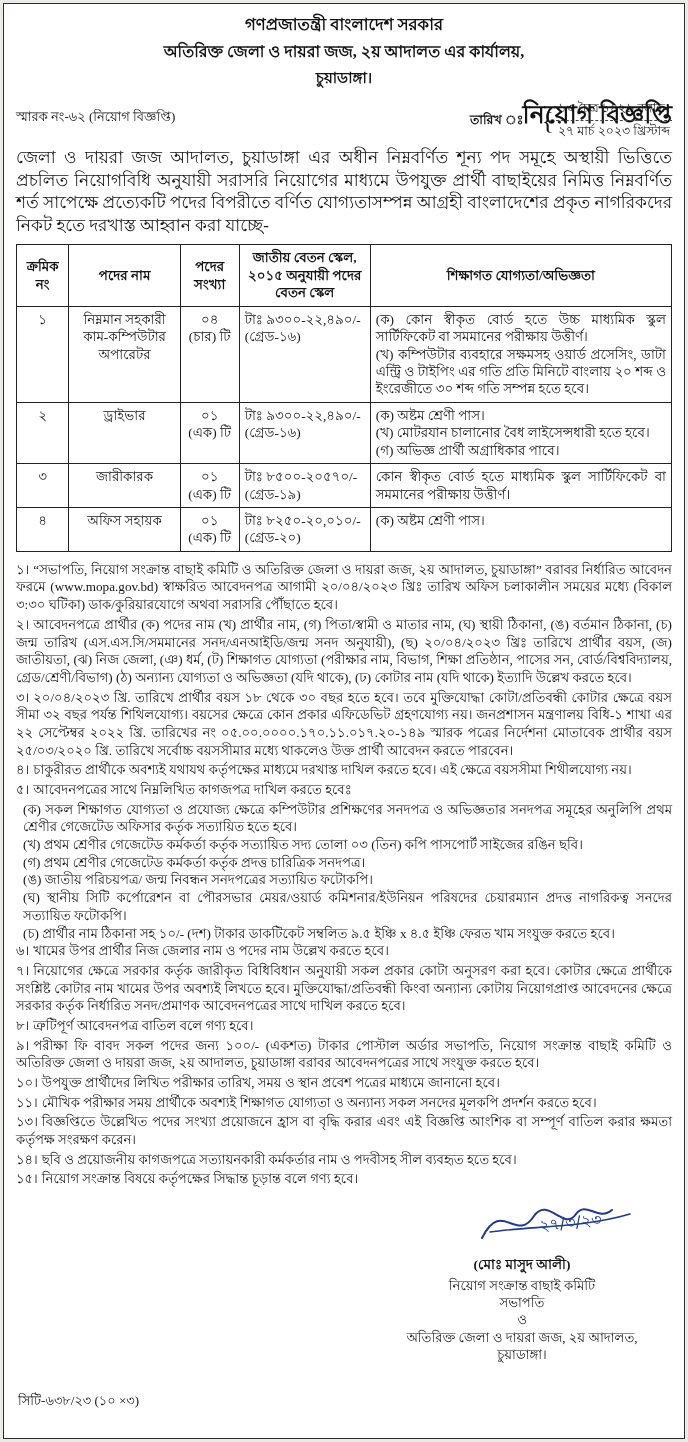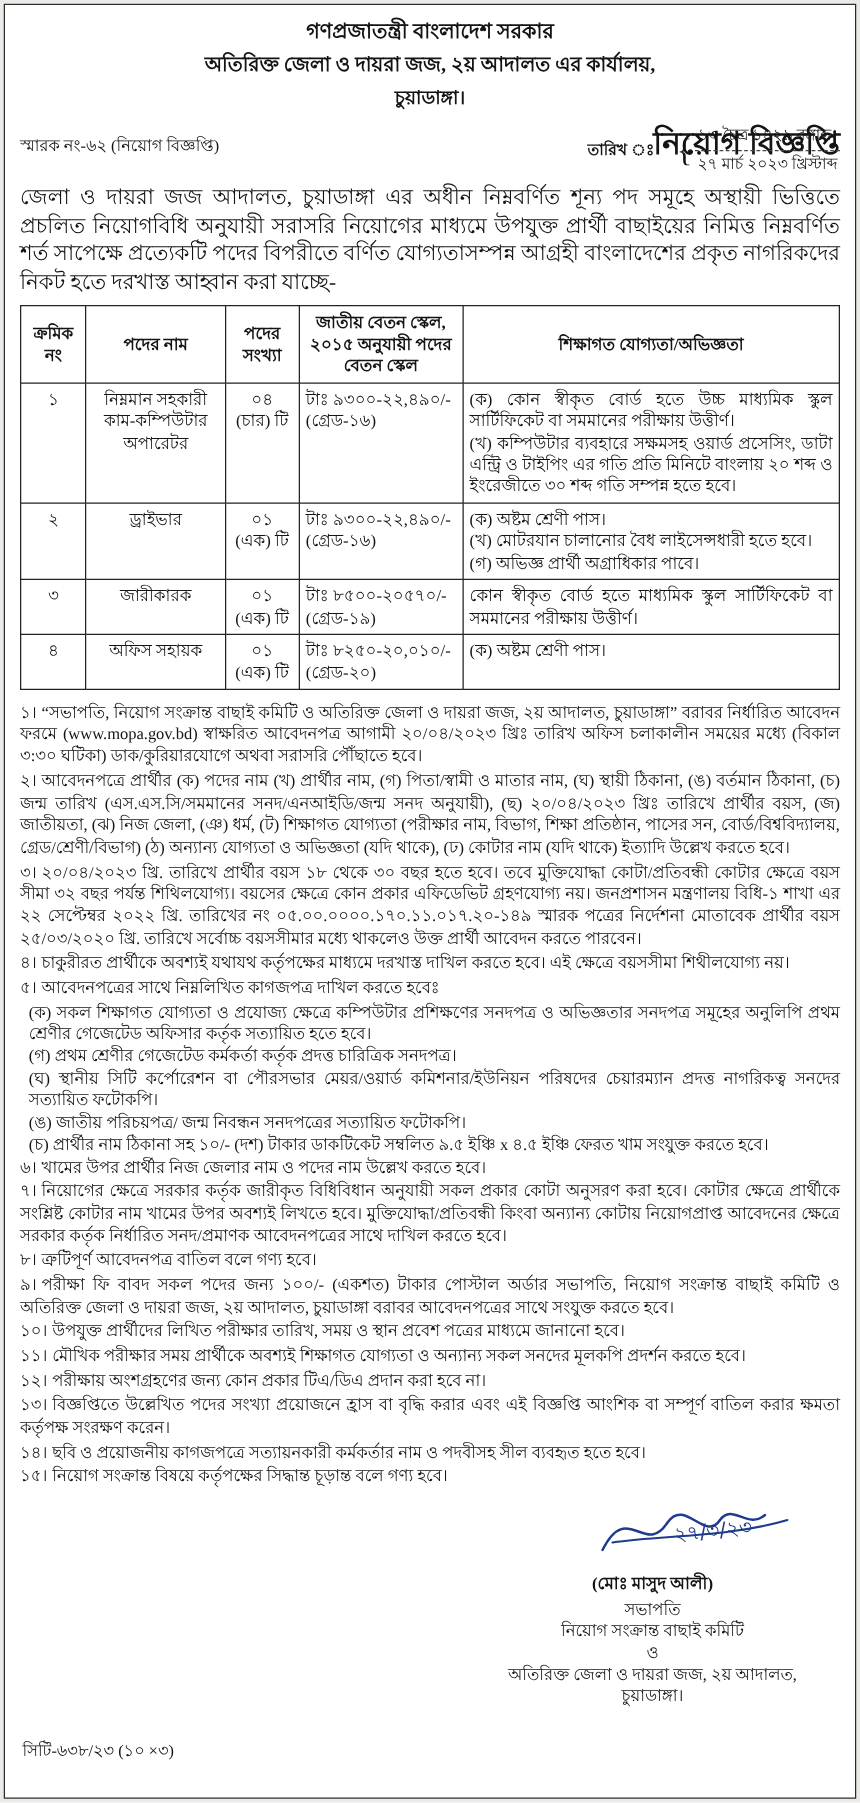--- a/index.html
+++ b/index.html
@@ -150,48 +150,48 @@
   </table>
 
   <div class="conds">
     <p class="cond"><span class="cnum">১।</span><span>“সভাপতি, নিয়োগ সংক্রান্ত বাছাই কমিটি ও অতিরিক্ত জেলা ও দায়রা জজ, ২য় আদালত, চুয়াডাঙ্গা” বরাবর নির্ধারিত আবেদন ফরমে (www.mopa.gov.bd) স্বাক্ষরিত আবেদনপত্র আগামী ২০/০৪/২০২৩ খ্রিঃ তারিখ অফিস চলাকালীন সময়ের মধ্যে (বিকাল ৩:৩০ ঘটিকা) ডাক/কুরিয়ারযোগে অথবা সরাসরি পৌঁছাতে হবে।</span></p>
     <p class="cond"><span class="cnum">২।</span><span>আবেদনপত্রে প্রার্থীর (ক) পদের নাম (খ) প্রার্থীর নাম, (গ) পিতা/স্বামী ও মাতার নাম, (ঘ) স্থায়ী ঠিকানা, (ঙ) বর্তমান ঠিকানা, (চ) জন্ম তারিখ (এস.এস.সি/সমমানের সনদ/এনআইডি/জন্ম সনদ অনুযায়ী), (ছ) ২০/০৪/২০২৩ খ্রিঃ তারিখে প্রার্থীর বয়স, (জ) জাতীয়তা, (ঝ) নিজ জেলা, (ঞ) ধর্ম, (ট) শিক্ষাগত যোগ্যতা (পরীক্ষার নাম, বিভাগ, শিক্ষা প্রতিষ্ঠান, পাসের সন, বোর্ড/বিশ্ববিদ্যালয়, গ্রেড/শ্রেণী/বিভাগ) (ঠ) অন্যান্য যোগ্যতা ও অভিজ্ঞতা (যদি থাকে), (ঢ) কোটার নাম (যদি থাকে) ইত্যাদি উল্লেখ করতে হবে।</span></p>
     <p class="cond"><span class="cnum">৩।</span><span>২০/০৪/২০২৩ খ্রি. তারিখে প্রার্থীর বয়স ১৮ থেকে ৩০ বছর হতে হবে। তবে মুক্তিযোদ্ধা কোটা/প্রতিবন্ধী কোটার ক্ষেত্রে বয়স সীমা ৩২ বছর পর্যন্ত শিথিলযোগ্য। বয়সের ক্ষেত্রে কোন প্রকার এফিডেভিট গ্রহণযোগ্য নয়। জনপ্রশাসন মন্ত্রণালয় বিধি-১ শাখা এর ২২ সেপ্টেম্বর ২০২২ খ্রি. তারিখের নং ০৫.০০.০০০০.১৭০.১১.০১৭.২০-১৪৯ স্মারক পত্রের নির্দেশনা মোতাবেক প্রার্থীর বয়স ২৫/০৩/২০২০ খ্রি. তারিখে সর্বোচ্চ বয়সসীমার মধ্যে থাকলেও উক্ত প্রার্থী আবেদন করতে পারবেন।</span></p>
     <p class="cond"><span class="cnum">৪।</span><span>চাকুরীরত প্রার্থীকে অবশ্যই যথাযথ কর্তৃপক্ষের মাধ্যমে দরখাস্ত দাখিল করতে হবে। এই ক্ষেত্রে বয়সসীমা শিথীলযোগ্য নয়।</span></p>
 
     <p class="cond"><span class="cnum">৫।</span><span>আবেদনপত্রের সাথে নিম্নলিখিত কাগজপত্র দাখিল করতে হবেঃ</span></p>
     <div class="sub">(ক) সকল শিক্ষাগত যোগ্যতা ও প্রযোজ্য ক্ষেত্রে কম্পিউটার প্রশিক্ষণের সনদপত্র ও অভিজ্ঞতার সনদপত্র সমূহের অনুলিপি প্রথম শ্রেণীর গেজেটেড অফিসার কর্তৃক সত্যায়িত হতে হবে।</div>
+    <div class="sub">(খ) প্রথম শ্রেণীর গেজেটেড কর্মকর্তা কর্তৃক সত্যায়িত সদ্য তোলা ০৩ (তিন) কপি পাসপোর্ট সাইজের রঙিন ছবি।</div>
     <div class="sub">(গ) প্রথম শ্রেণীর গেজেটেড কর্মকর্তা কর্তৃক প্রদত্ত চারিত্রিক সনদপত্র।</div>
+    <div class="sub">(ঙ) জাতীয় পরিচয়পত্র/ জন্ম নিবন্ধন সনদপত্রের সত্যায়িত ফটোকপি।</div>
     <div class="sub">(ঘ) স্থানীয় সিটি কর্পোরেশন বা পৌরসভার মেয়র/ওয়ার্ড কমিশনার/ইউনিয়ন পরিষদের চেয়ারম্যান প্রদত্ত নাগরিকত্ব সনদের সত্যায়িত ফটোকপি।</div>
-    <div class="sub">(ঙ) জাতীয় পরিচয়পত্র/ জন্ম নিবন্ধন সনদপত্রের সত্যায়িত ফটোকপি।</div>
     <div class="sub">(চ) প্রার্থীর নাম ঠিকানা সহ ১০/- (দশ) টাকার ডাকটিকেট সম্বলিত ৯.৫ ইঞ্চি x ৪.৫ ইঞ্চি ফেরত খাম সংযুক্ত করতে হবে।</div>
 
     <p class="cond"><span class="cnum">৬।</span><span>খামের উপর প্রার্থীর নিজ জেলার নাম ও পদের নাম উল্লেখ করতে হবে।</span></p>
     <p class="cond"><span class="cnum">৭।</span><span>নিয়োগের ক্ষেত্রে সরকার কর্তৃক জারীকৃত বিধিবিধান অনুযায়ী সকল প্রকার কোটা অনুসরণ করা হবে। কোটার ক্ষেত্রে প্রার্থীকে সংশ্লিষ্ট কোটার নাম খামের উপর অবশ্যই লিখতে হবে। মুক্তিযোদ্ধা/প্রতিবন্ধী কিংবা অন্যান্য কোটায় নিয়োগপ্রাপ্ত আবেদনের ক্ষেত্রে সরকার কর্তৃক নির্ধারিত সনদ/প্রমাণক আবেদনপত্রের সাথে দাখিল করতে হবে।</span></p>
     <p class="cond"><span class="cnum">৮।</span><span>ত্রুটিপূর্ণ আবেদনপত্র বাতিল বলে গণ্য হবে।</span></p>
     <p class="cond"><span class="cnum">৯।</span><span>পরীক্ষা ফি বাবদ সকল পদের জন্য ১০০/- (একশত) টাকার পোস্টাল অর্ডার সভাপতি, নিয়োগ সংক্রান্ত বাছাই কমিটি ও অতিরিক্ত জেলা ও দায়রা জজ, ২য় আদালত, চুয়াডাঙ্গা বরাবর আবেদনপত্রের সাথে সংযুক্ত করতে হবে।</span></p>
     <p class="cond"><span class="cnum">১০।</span><span>উপযুক্ত প্রার্থীদের লিখিত পরীক্ষার তারিখ, সময় ও স্থান প্রবেশ পত্রের মাধ্যমে জানানো হবে।</span></p>
     <p class="cond"><span class="cnum">১১।</span><span>মৌখিক পরীক্ষার সময় প্রার্থীকে অবশ্যই শিক্ষাগত যোগ্যতা ও অন্যান্য সকল সনদের মূলকপি প্রদর্শন করতে হবে।</span></p>
-    <p class="cond"><span class="cnum">১২।</span><span>পরীক্ষায় অংশগ্রহণের জন্য কোন প্রকার টিএ/ডিএ প্রদান করা হবে না।</span></p>
     <p class="cond"><span class="cnum">১৩।</span><span>বিজ্ঞপ্তিতে উল্লেখিত পদের সংখ্যা প্রয়োজনে হ্রাস বা বৃদ্ধি করার এবং এই বিজ্ঞপ্তি আংশিক বা সম্পূর্ণ বাতিল করার ক্ষমতা কর্তৃপক্ষ সংরক্ষণ করেন।</span></p>
     <p class="cond"><span class="cnum">১৪।</span><span>ছবি ও প্রয়োজনীয় কাগজপত্রে সত্যায়নকারী কর্মকর্তার নাম ও পদবীসহ সীল ব্যবহৃত হতে হবে।</span></p>
     <p class="cond"><span class="cnum">১৫।</span><span>নিয়োগ সংক্রান্ত বিষয়ে কর্তৃপক্ষের সিদ্ধান্ত চূড়ান্ত বলে গণ্য হবে।</span></p>
   </div>
 
   <div class="sig-block">
     <div class="sig-scribble">
       <svg width="170" height="60" viewBox="0 0 170 60">
         <path d="M10,46 C30,6 44,52 62,24 C76,4 92,40 104,22 C114,8 126,30 140,18" stroke="#1f3b8c" stroke-width="2" fill="none" stroke-linecap="round"></path>
         <path d="M18,40 C60,34 110,36 158,22" stroke="#1f3b8c" stroke-width="1.6" fill="none" stroke-linecap="round"></path>
       </svg>
       <span class="sig-date">২৭/৩/২৩</span>
     </div>
     <div class="sig-name">(মোঃ মাসুদ আলী)</div>
+    <div class="sig-line">নিয়োগ সংক্রান্ত বাছাই কমিটি</div>
     <div class="sig-line">সভাপতি</div>
-    <div class="sig-line">নিয়োগ সংক্রান্ত বাছাই কমিটি</div>
     <div class="sig-line">ও</div>
     <div class="sig-line">অতিরিক্ত জেলা ও দায়রা জজ, ২য় আদালত,</div>
     <div class="sig-line">চুয়াডাঙ্গা।</div>
   </div>
 
   <div class="footer-note">সিটি-৬৩৮/২৩ (১০ ×৩)</div>
 
 </div>
 
 </body></html>

